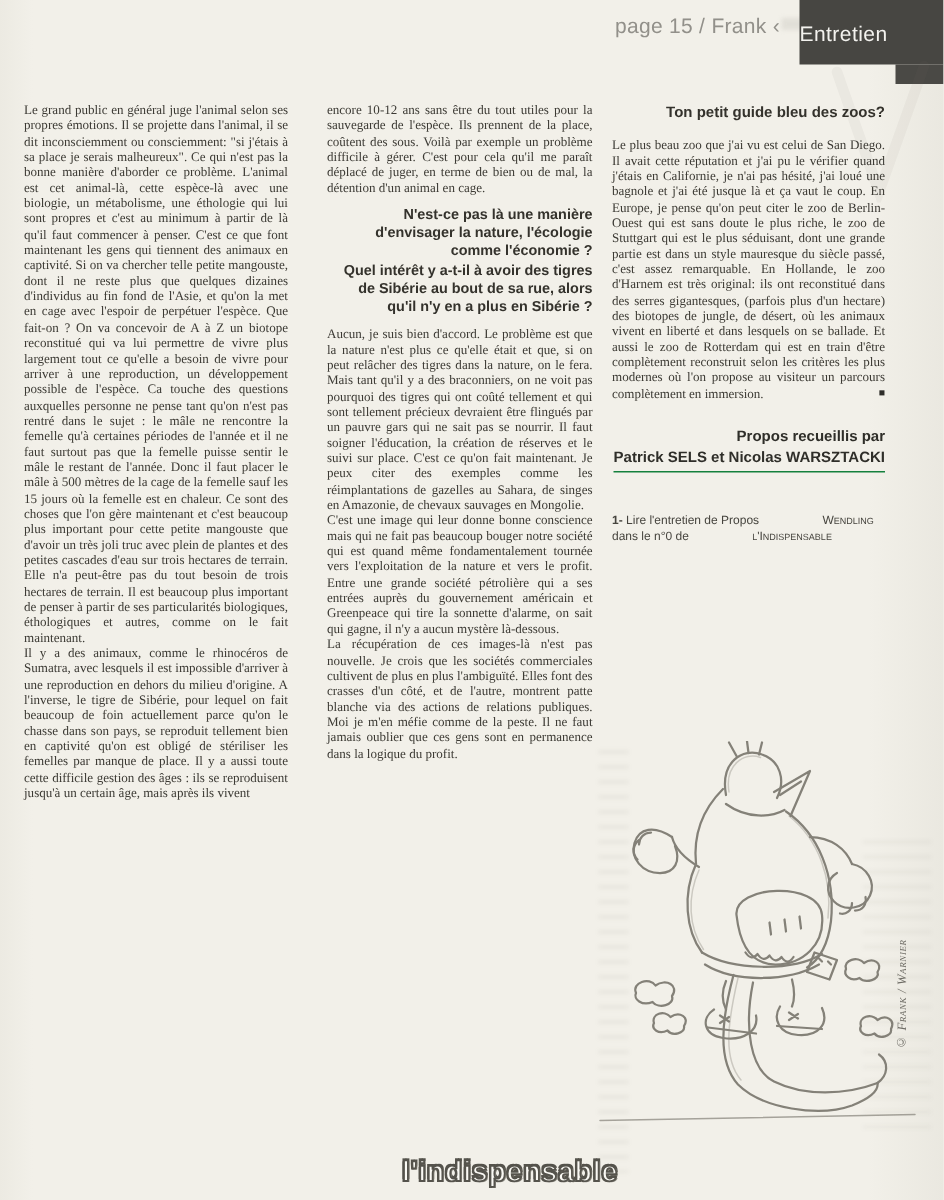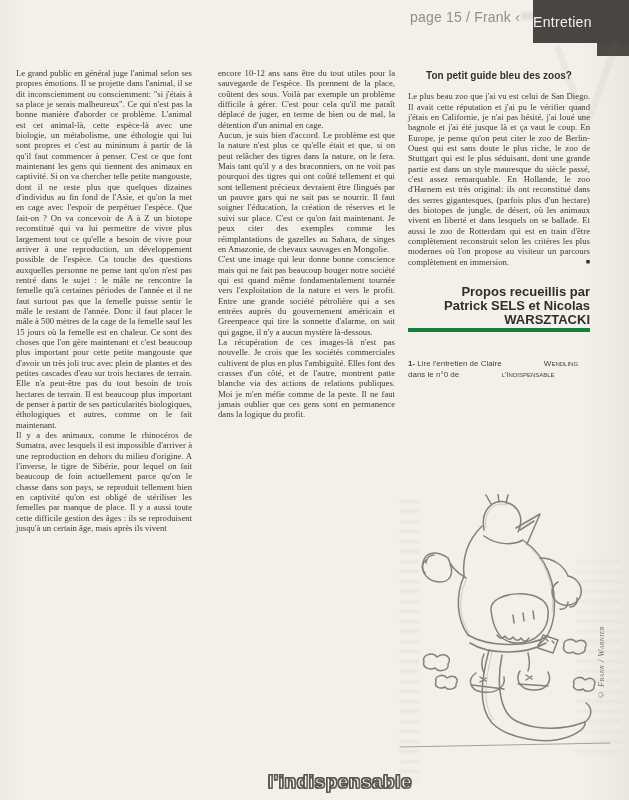--- a/index.html
+++ b/index.html
@@ -46,31 +46,31 @@
     font-size:8.7px;line-height:10.35px;color:#3c3a34;
     text-align:justify;hyphens:auto;-webkit-hyphens:auto;
   }
   .col p{margin:0;}
   #col1{left:16px;width:176px;}
   #col2{left:218px;width:177px;}
   #col3{left:408px;width:182px;}
   .question{
     font-family:"Liberation Sans", sans-serif;font-weight:bold;
     font-size:9.6px;line-height:12.2px;color:#34322c;
-    text-align:center;hyphens:none;margin:8px 0 6px;
+    text-align:right;hyphens:none;margin:8px 0 6px;
   }
   .question .qline{display:block;}
   #col3 .question{margin:2px 0 9px;font-size:10px;}
   .endmark{float:right;font-size:7px;line-height:10.35px;color:#2e2d29;}
   .byline{
     margin-top:18px;text-align:right;
     font-family:"Liberation Sans", sans-serif;font-weight:bold;
-    font-size:13px;line-height:14px;color:#2f2e29;hyphens:none;
-  }
-  .byline .names{display:inline-block;border-bottom:4px solid #15803d;padding-bottom:1px;}
+    font-size:10px;line-height:14px;color:#2f2e29;hyphens:none;
+  }
+  .byline .names{display:inline-block;border-bottom:1px solid #15803d;padding-bottom:1px;}
   .footnote{
     margin-top:26px;text-align:left;
     font-family:"Liberation Sans", sans-serif;
     font-size:8px;line-height:11px;color:#46443e;hyphens:none;
   }
   .footnote .fn-num{font-weight:bold;}
   .footnote .sc{font-variant:small-caps;padding-left:40px;}
   
   .cartoon{position:absolute;left:396px;top:494px;width:218px;height:268px;}
   .cartoon svg{display:block;}
@@ -109,37 +109,41 @@
 <div class="ghost-strip left"></div>
 <div class="ghost-strip right"></div>
 
 <div class="col" id="col1">
   <p>Le grand public en général juge l'animal selon ses propres émotions. Il se projette dans l'animal, il se dit inconsciemment ou consciemment: "si j'étais à sa place je serais malheureux". Ce qui n'est pas la bonne manière d'aborder ce problème. L'animal est cet animal-là, cette espèce-là avec une biologie, un métabolisme, une éthologie qui lui sont propres et c'est au minimum à partir de là qu'il faut commencer à penser. C'est ce que font maintenant les gens qui tiennent des animaux en captivité. Si on va chercher telle petite mangouste, dont il ne reste plus que quelques dizaines d'individus au fin fond de l'Asie, et qu'on la met en cage avec l'espoir de perpétuer l'espèce. Que fait-on ? On va concevoir de A à Z un biotope reconstitué qui va lui permettre de vivre plus largement tout ce qu'elle a besoin de vivre pour arriver à une reproduction, un développement possible de l'espèce. Ca touche des questions auxquelles personne ne pense tant qu'on n'est pas rentré dans le sujet : le mâle ne rencontre la femelle qu'à certaines périodes de l'année et il ne faut surtout pas que la femelle puisse sentir le mâle le restant de l'année. Donc il faut placer le mâle à 500 mètres de la cage de la femelle sauf les 15 jours où la femelle est en chaleur. Ce sont des choses que l'on gère maintenant et c'est beaucoup plus important pour cette petite mangouste que d'avoir un très joli truc avec plein de plantes et des petites cascades d'eau sur trois hectares de terrain. Elle n'a peut-être pas du tout besoin de trois hectares de terrain. Il est beaucoup plus important de penser à partir de ses particularités biologiques, éthologiques et autres, comme on le fait maintenant.</p>
   <p>Il y a des animaux, comme le rhinocéros de Sumatra, avec lesquels il est impossible d'arriver à une reproduction en dehors du milieu d'origine. A l'inverse, le tigre de Sibérie, pour lequel on fait beaucoup de foin actuellement parce qu'on le chasse dans son pays, se reproduit tellement bien en captivité qu'on est obligé de stériliser les femelles par manque de place. Il y a aussi toute cette difficile gestion des âges : ils se reproduisent jusqu'à un certain âge, mais après ils vivent</p>
 </div>
 
 <div class="col" id="col2">
   <p>encore 10-12 ans sans être du tout utiles pour la sauvegarde de l'espèce. Ils prennent de la place, coûtent des sous. Voilà par exemple un problème difficile à gérer. C'est pour cela qu'il me paraît déplacé de juger, en terme de bien ou de mal, la détention d'un animal en cage.</p>
+  <div class="question">
+    <span class="qline">N'est-ce pas là une manière d'envisager la nature, l'écologie comme l'économie ?</span>
+    <span class="qline">Quel intérêt y a-t-il à avoir des tigres de Sibérie au bout de sa rue, alors qu'il n'y en a plus en Sibérie ?</span>
+  </div>
   <p>Aucun, je suis bien d'accord. Le problème est que la nature n'est plus ce qu'elle était et que, si on peut relâcher des tigres dans la nature, on le fera. Mais tant qu'il y a des braconniers, on ne voit pas pourquoi des tigres qui ont coûté tellement et qui sont tellement précieux devraient être flingués par un pauvre gars qui ne sait pas se nourrir. Il faut soigner l'éducation, la création de réserves et le suivi sur place. C'est ce qu'on fait maintenant. Je peux citer des exemples comme les réimplantations de gazelles au Sahara, de singes en Amazonie, de chevaux sauvages en Mongolie.</p>
   <p>C'est une image qui leur donne bonne conscience mais qui ne fait pas beaucoup bouger notre société qui est quand même fondamentalement tournée vers l'exploitation de la nature et vers le profit. Entre une grande société pétrolière qui a ses entrées auprès du gouvernement américain et Greenpeace qui tire la sonnette d'alarme, on sait qui gagne, il n'y a aucun mystère là-dessous.</p>
   <p>La récupération de ces images-là n'est pas nouvelle. Je crois que les sociétés commerciales cultivent de plus en plus l'ambiguïté. Elles font des crasses d'un côté, et de l'autre, montrent patte blanche via des actions de relations publiques. Moi je m'en méfie comme de la peste. Il ne faut jamais oublier que ces gens sont en permanence dans la logique du profit.</p>
 </div>
 
 <div class="col" id="col3">
   <div class="question">
     <span class="qline">Ton petit guide bleu des zoos?</span>
   </div>
   <p><span>Le plus beau zoo que j'ai vu est celui de San Diego. Il avait cette réputation et j'ai pu le vérifier quand j'étais en Californie, je n'ai pas hésité, j'ai loué une bagnole et j'ai été jusque là et ça vaut le coup. En Europe, je pense qu'on peut citer le zoo de Berlin-Ouest qui est sans doute le plus riche, le zoo de Stuttgart qui est le plus séduisant, dont une grande partie est dans un style mauresque du siècle passé, c'est assez remarquable. En Hollande, le zoo d'Harnem est très original: ils ont reconstitué dans des serres gigantesques, (parfois plus d'un hectare) des biotopes de jungle, de désert, où les animaux vivent en liberté et dans lesquels on se ballade. Et aussi le zoo de Rotterdam qui est en train d'être complètement reconstruit selon les critères les plus modernes où l'on propose au visiteur un parcours complètement en immersion.</span> <span class="endmark">■</span></p>
   <div class="byline">
     <span>Propos recueillis par</span><br>
     <span class="names">Patrick SELS et Nicolas WARSZTACKI</span>
   </div>
   <div class="footnote">
     <span class="fn-num">1-</span>
-    <span>Lire l'entretien de Claire</span>
+    <span>Lire l'entretien de Propos</span>
     <span class="sc">Wendling</span>
     <span>dans le n°0 de</span>
     <span class="sc">l'Indispensable</span>
   </div>
 </div>
 
 <div class="cartoon">
   <svg width="218" height="268" viewBox="0 0 218 268">
     <g fill="none" stroke="#7b786f" stroke-width="1.5" stroke-linecap="round" stroke-linejoin="round" opacity="0.92">
 

